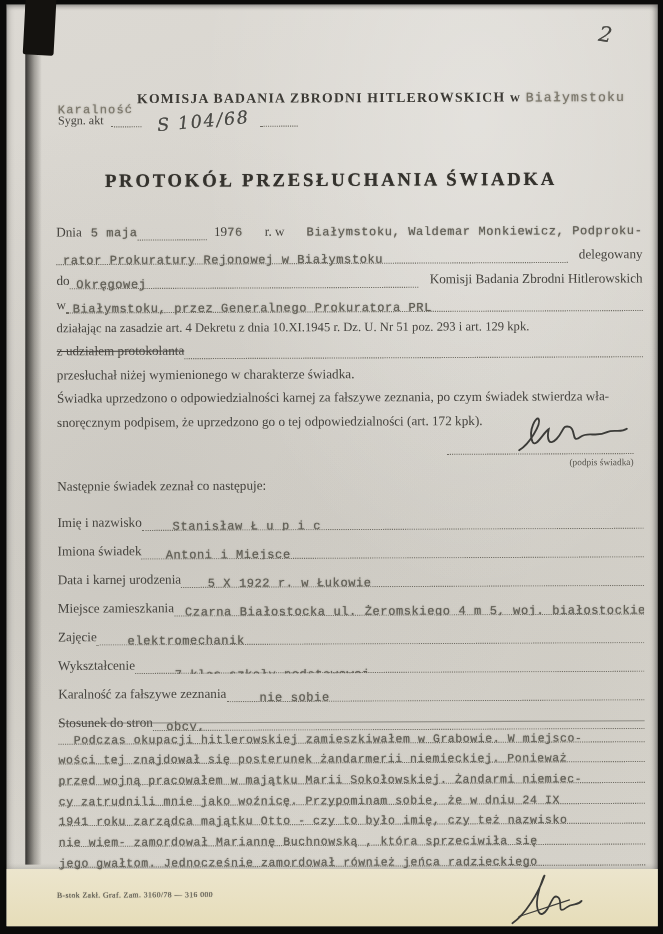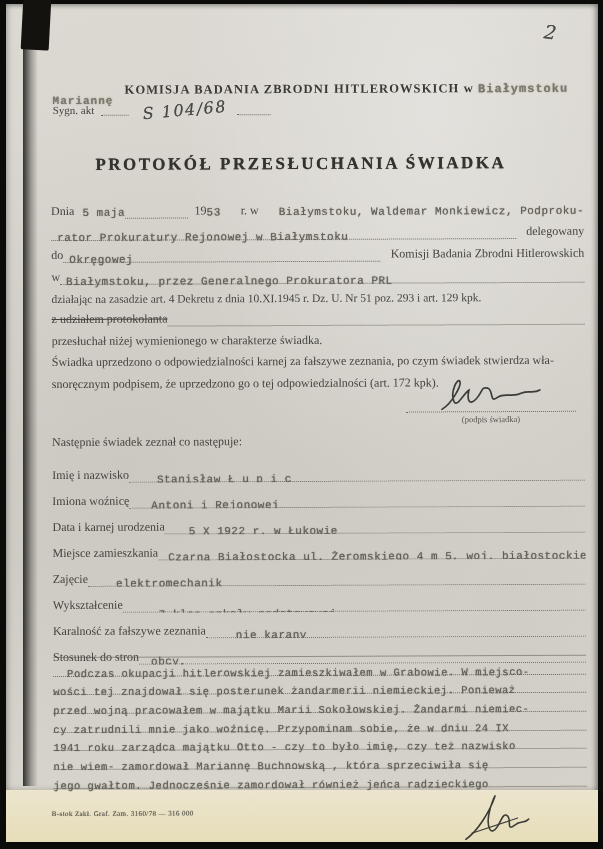--- a/index.html
+++ b/index.html
@@ -32,21 +32,21 @@
   }
   .content{position:absolute;inset:0;transform:rotate(-0.25deg);}
   .p{font-size:12px;color:#45433e;}
   .t{
     font-family:"Liberation Mono","DejaVu Sans Mono",monospace;
     font-size:11px;letter-spacing:.5px;color:#615f56;
     text-shadow:0 0 1.1px rgba(97,95,86,.85);white-space:nowrap;
   }
   .stamp{
     font-family:"Liberation Mono","DejaVu Sans Mono",monospace;
-    font-weight:bold;color:#7b776b;letter-spacing:1px;
+    font-weight:normal;color:#7b776b;letter-spacing:1px;
     text-shadow:0 0 1.4px rgba(123,119,107,.9);
   }
   .hand{
     font-family:"DejaVu Serif","Liberation Serif",serif;font-style:italic;
     color:#4a4a46;text-shadow:0 0 .6px rgba(74,74,70,.7);
   }
   .dots{border-bottom:1px dotted #6e6b62;}
   .row{display:flex;align-items:flex-end;}
   .fill{flex:1;border-bottom:1px dotted #6e6b62;position:relative;height:15px;overflow:visible;}
   .fill .t{position:absolute;left:6px;bottom:-4px;}
@@ -56,21 +56,21 @@
     font-size:12.5px;font-weight:bold;letter-spacing:1.1px;color:#3c3a35;white-space:nowrap;
   }
   .title{
     position:absolute;top:150px;left:0;right:0;text-align:center;
     font-size:17px;font-weight:bold;letter-spacing:2.5px;color:#34322d;
     text-shadow:0 0 .7px rgba(52,50,45,.8);
   }
   .intro{position:absolute;top:192px;left:46px;right:13px;}
   .intro .row{height:22px;}
   .warn{position:absolute;top:346px;left:46px;right:13px;font-size:12px;color:#45433e;line-height:22px;text-align:justify;}
-  .sigmid{position:absolute;top:372px;right:22px;width:170px;text-align:center;}
+  .sigmid{position:absolute;top:372px;right:22px;width:170px;text-align:right;}
   .sigmid .dline{border-bottom:1px dotted #6e6b62;margin-top:-10px;}
   .sigcap{font-size:8.5px;color:#55534c;margin-top:2px;}
   .next{position:absolute;top:430px;left:46px;font-size:12px;color:#45433e;}
   .fields{position:absolute;top:452px;left:46px;right:13px;}
   .frow{display:flex;align-items:flex-end;height:26px;overflow:hidden;}
   .stmt{position:absolute;top:652px;left:46px;right:13px;border-top:1px solid rgba(90,88,80,.55);}
   .sline{position:relative;height:17.7px;border-bottom:1px dotted #6e6b62;}
   .sline .t{position:absolute;left:0;bottom:-4px;font-size:10.5px;}
   .sline:first-child .t{left:14px;}
   .pagenum{position:absolute;top:18px;right:40px;font-size:19px;transform:rotate(9deg);}
@@ -94,38 +94,38 @@
 
   <div class="content">
 
     <div class="pagenum hand">2</div>
 
     <div class="hdr">
       <span>KOMISJA BADANIA ZBRODNI HITLEROWSKICH w</span>
       <span class="stamp" style="font-size:12px;">Białymstoku</span>
     </div>
 
-    <div class="dstamp stamp" style="font-size:11px;">Mariannę</div>
+    <div class="dstamp stamp" style="font-size:11px;">Karalność</div>
 
     <div class="sygn">
       <span class="p" style="font-size:11px;">Sygn. akt</span>
       <span class="dots" style="width:28px;height:12px;display:inline-block;margin-left:6px;"></span>
       <span class="hand sygnhand">S 104/68</span>
       <span class="dots" style="width:34px;height:12px;display:inline-block;margin-left:10px;"></span>
     </div>
 
     <div class="title">PROTOKÓŁ PRZESŁUCHANIA ŚWIADKA</div>
 
     <div class="intro">
       <div class="row">
         <span class="p lbl">Dnia</span>
         <span class="t" style="margin-left:8px;">5 maja</span>
         <span class="fill" style="max-width:70px;"></span>
         <span class="p lbl" style="margin-left:6px;margin-top:44px;">19</span>
-        <span class="t">53</span>
+        <span class="t">76</span>
         <span class="p lbl" style="margin:0 20px;">r. w</span>
         <span class="t" style="overflow:hidden;">Białymstoku, Waldemar Monkiewicz, Podproku-</span>
       </div>
       <div class="row">
         <span class="fill">
           <span class="t">rator Prokuratury Rejonowej w Białymstoku</span>
         </span>
         <span class="p lbl" style="margin-left:10px;">delegowany</span>
       </div>
       <div class="row">
@@ -169,23 +169,23 @@
     <div class="next">Następnie świadek zeznał co następuje:</div>
 
     <div class="fields">
       <div class="frow">
         <span class="p lbl">Imię i nazwisko</span>
         <span class="fill">
             <span class="t" style="left:14px;margin-left:14px;">Stanisław Ł u p i c</span>
           </span>
       </div>
       <div class="frow">
-        <span class="p lbl">Imiona woźnicę</span>
-        <span class="fill">
-            <span class="t" style="left:22px;">Antoni i Rejonowej</span>
+        <span class="p lbl">Imiona świadek</span>
+        <span class="fill">
+            <span class="t" style="left:22px;">Antoni i Miejsce</span>
           </span>
       </div>
       <div class="frow">
         <span class="p lbl">Data i karnej urodzenia</span>
         <span class="fill">
             <span class="t" style="left:24px;">5 X 1922 r. w Łukowie</span>
           </span>
       </div>
       <div class="frow">
         <span class="p lbl">Miejsce zamieszkania</span>
@@ -201,21 +201,21 @@
       </div>
       <div class="frow">
         <span class="p lbl">Wykształcenie</span>
         <span class="fill">
             <span class="t" style="left:36px;bottom:-9px;">7 klas szkoły podstawowej</span>
           </span>
       </div>
       <div class="frow">
         <span class="p lbl">Karalność za fałszywe zeznania</span>
         <span class="fill">
-            <span class="t" style="left:30px;">nie karany</span>
+            <span class="t" style="left:30px;">nie sobie</span>
           </span>
       </div>
       <div class="frow">
         <span class="p lbl">Stosunek do stron</span>
         <span class="fill">
             <span class="t" style="left:12px;text-align:right;">obcy,</span>
           </span>
       </div>
     </div>
 

